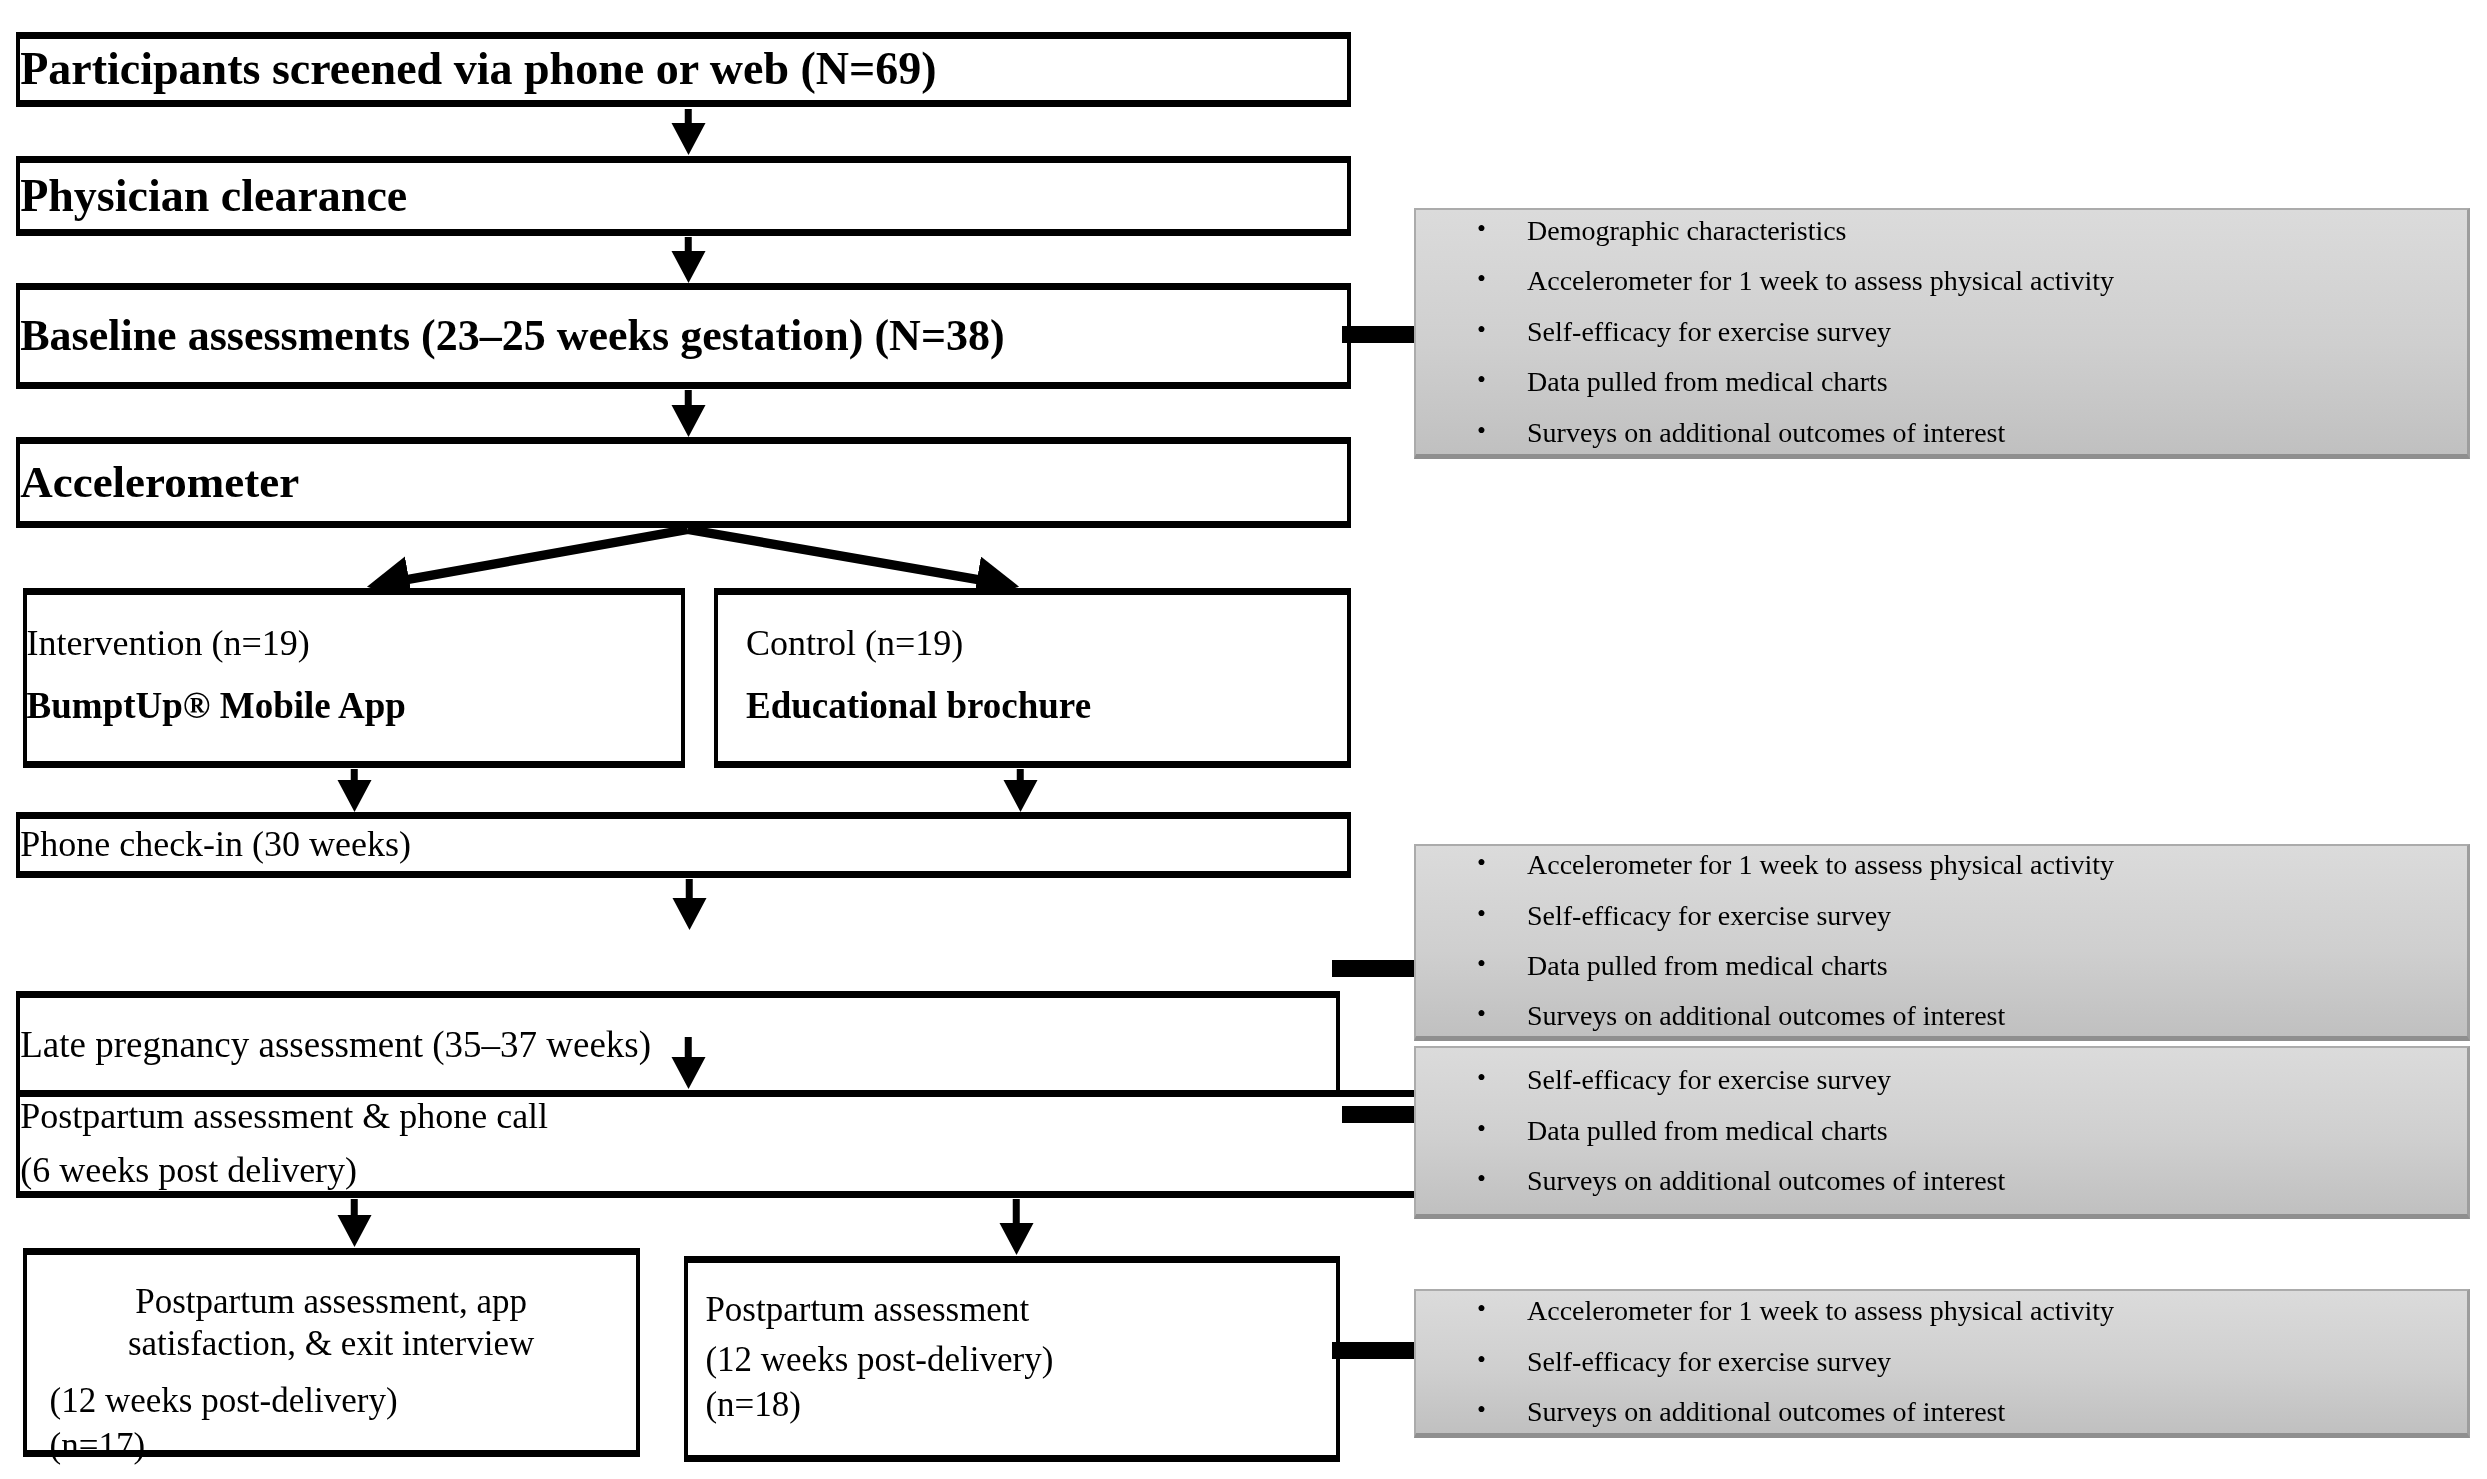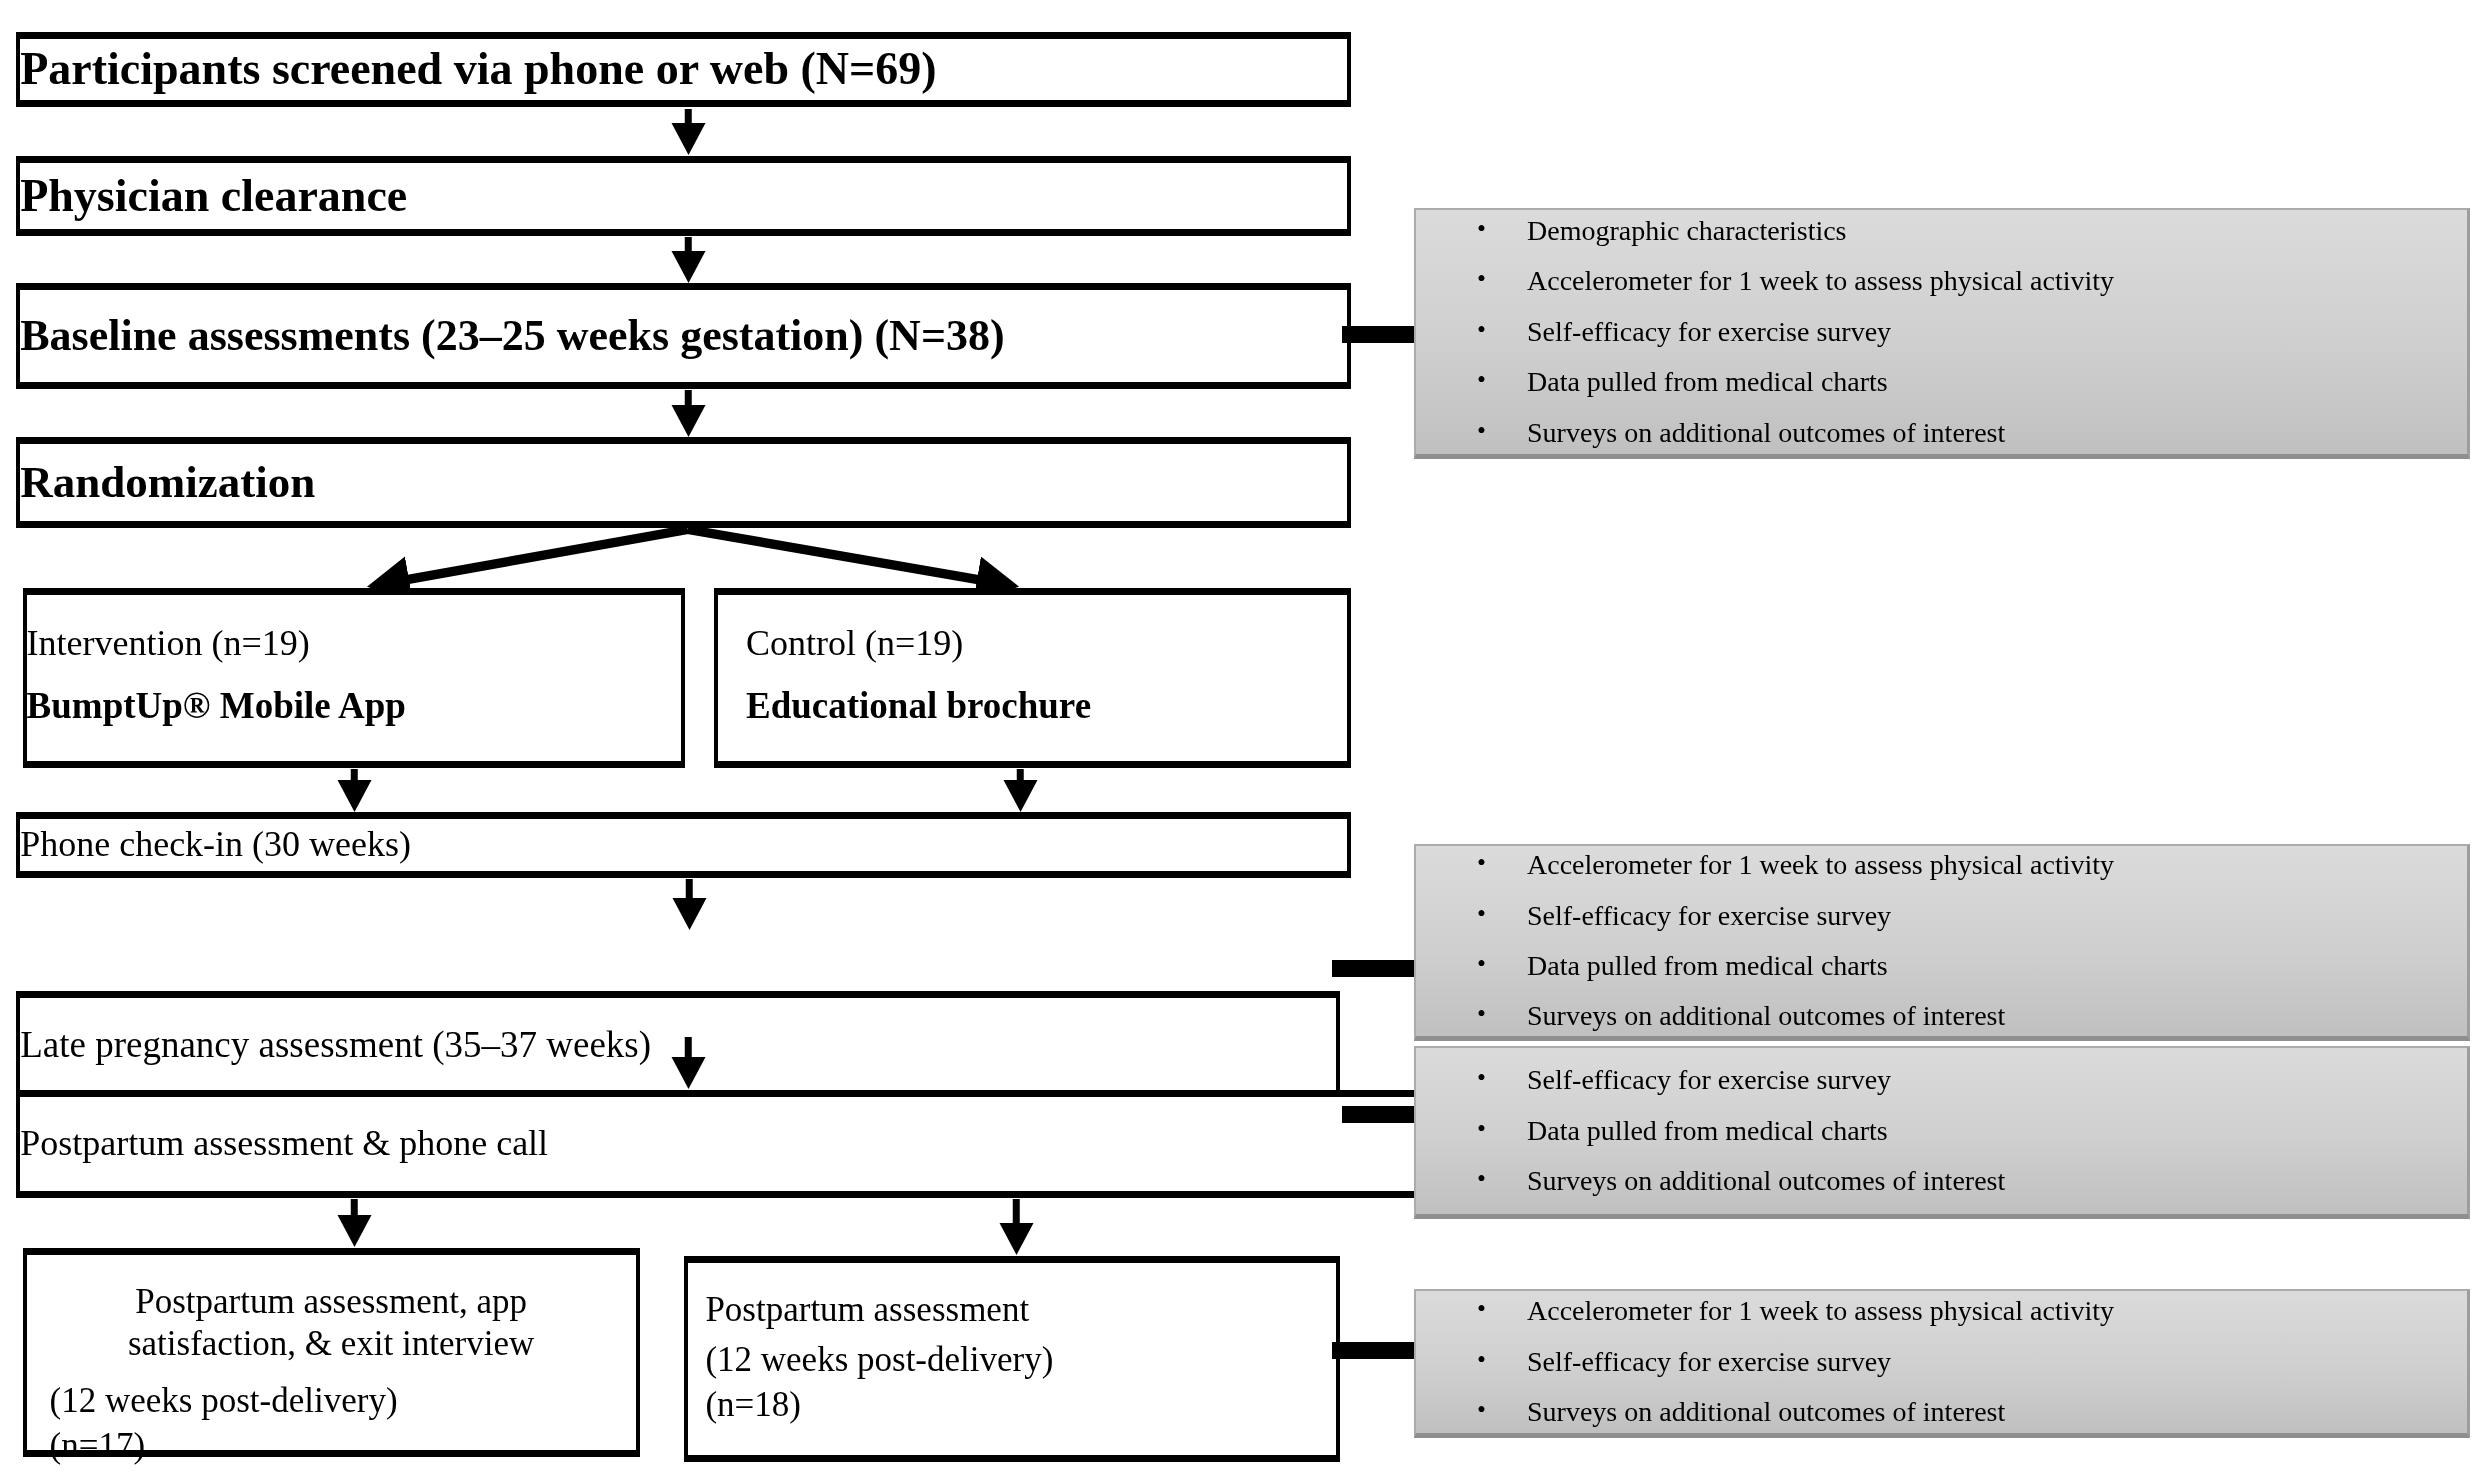--- a/index.html
+++ b/index.html
@@ -71,21 +71,21 @@
 
   <div class="varrow" style="left:688px;top:237px;height:46px;"></div>
 
   <div class="box bold f76" style="left:16.2px;top:283px;width:1335px;height:106px;">
     <span>Baseline assessments (23–25 weeks gestation) (N=38)</span>
   </div>
 
   <div class="varrow" style="left:688px;top:390px;height:47px;"></div>
 
   <div class="box bold f78" style="left:16.2px;top:437px;width:1335px;height:91px;">
-    <span>Randomization</span>
+    <span>Accelerometer</span>
   </div>
 
   <svg class="diag" viewBox="0 0 2400 110">
     <defs>
       <marker id="ah" markerWidth="5" markerHeight="5" refX="3.6" refY="2.5" orient="auto">
         <path d="M0,0 L4.6,2.5 L0,5 z" fill="#000"></path>
       </marker>
     </defs>
     <line x1="1185" y1="4" x2="648" y2="100" stroke="#000" stroke-width="16" marker-end="url(#ah)"></line>
     <line x1="1185" y1="4" x2="1740" y2="100" stroke="#000" stroke-width="16" marker-end="url(#ah)"></line>
@@ -111,20 +111,21 @@
   <div class="varrow" style="left:689px;top:879px;height:51px;"></div>
 
   <div class="box f64" style="left:16.2px;top:970px;width:1324px;height:108px;margin-top:21px;">
     <span>Late pregnancy assessment (35–37 weeks)</span>
   </div>
 
   <div class="varrow" style="left:688px;top:1037px;height:52px;"></div>
 
   <div class="box f62 pp6" style="left:16.2px;top:1090px;width:1609px;height:108px;">
     <span class="l1">Postpartum assessment &amp; phone call</span>
+    <span class="l2">(6 weeks post delivery)</span>
   </div>
 
   <div class="varrow" style="left:354px;top:1199px;height:48px;"></div>
   <div class="varrow" style="left:1016px;top:1199px;height:56px;"></div>
 
   <div class="box f60 pp12i" style="left:22.6px;top:1248px;width:617px;height:209px;">
     <span class="l1">Postpartum assessment, app satisfaction, &amp; exit interview</span>
     <span class="l2">(12 weeks post-delivery)</span>
     <span class="l3">(n=17)</span>
   </div>

